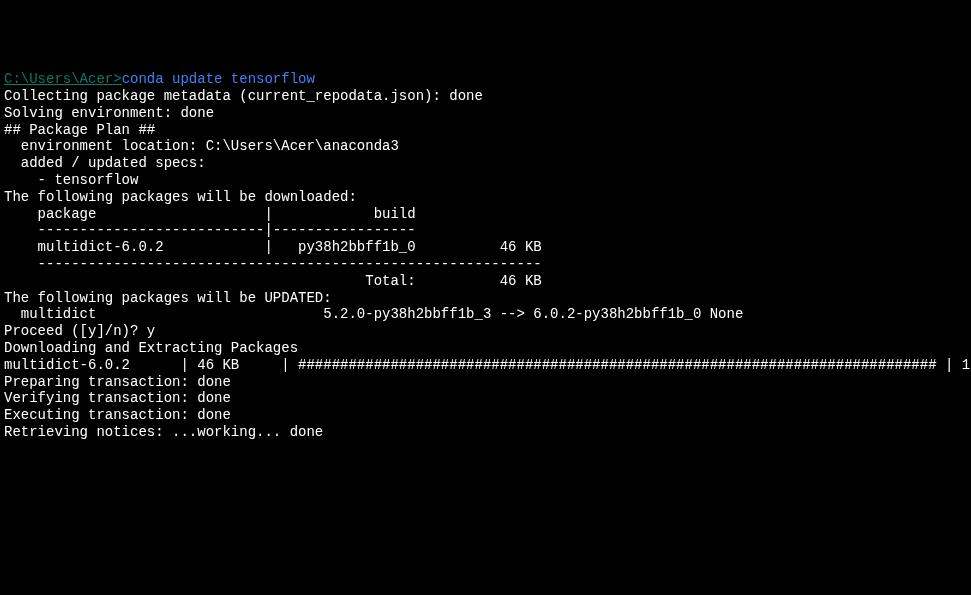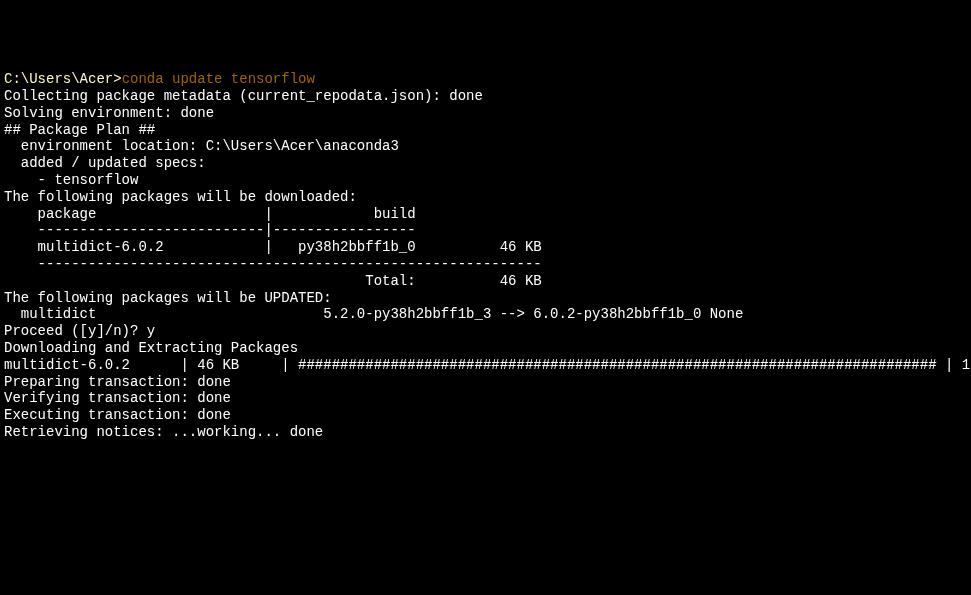--- a/index.html
+++ b/index.html
@@ -16,24 +16,25 @@
       padding: 4px;
       width: 971px;
       height: 595px;
       overflow: hidden;
       white-space: pre;
     }
     .terminal-line {
       display: block;
     }
     .prompt-path {
-      color: #fef9c3;
+      color: #0f766e;
+      text-decoration: underline;
     }
     .command {
-      color: #a16207;
+      color: #3b82f6;
       font-family: Liberation Mono, monospace;
     }
   </style>
 </head>
 <body>
 
 
 
 <div><span class="terminal-line"><span class="prompt-path">C:\Users\Acer&gt;</span><span class="command">conda update tensorflow</span></span><span class="terminal-line">Collecting package metadata (current_repodata.json): done</span><span class="terminal-line">Solving environment: done</span><span class="terminal-line"></span><span class="terminal-line">## Package Plan ##</span><span class="terminal-line"></span><span class="terminal-line">  environment location: C:\Users\Acer\anaconda3</span><span class="terminal-line"></span><span class="terminal-line">  added / updated specs:</span><span class="terminal-line">    - tensorflow</span><span class="terminal-line"></span><span class="terminal-line"></span><span class="terminal-line">The following packages will be downloaded:</span><span class="terminal-line"></span><span class="terminal-line">    package                    |            build</span><span class="terminal-line">    ---------------------------|-----------------</span><span class="terminal-line">    multidict-6.0.2            |   py38h2bbff1b_0          46 KB</span><span class="terminal-line">    ------------------------------------------------------------</span><span class="terminal-line">                                           Total:          46 KB</span><span class="terminal-line"></span><span class="terminal-line">The following packages will be UPDATED:</span><span class="terminal-line"></span><span class="terminal-line">  multidict                           5.2.0-py38h2bbff1b_3 --&gt; 6.0.2-py38h2bbff1b_0 None</span><span class="terminal-line"></span><span class="terminal-line"></span><span class="terminal-line">Proceed ([y]/n)? y</span><span class="terminal-line"></span><span class="terminal-line"></span><span class="terminal-line">Downloading and Extracting Packages</span><span class="terminal-line">multidict-6.0.2      | 46 KB     | ############################################################################ | 100%</span><span class="terminal-line">Preparing transaction: done</span><span class="terminal-line">Verifying transaction: done</span><span class="terminal-line">Executing transaction: done</span><span class="terminal-line">Retrieving notices: ...working... done</span></div>
 

